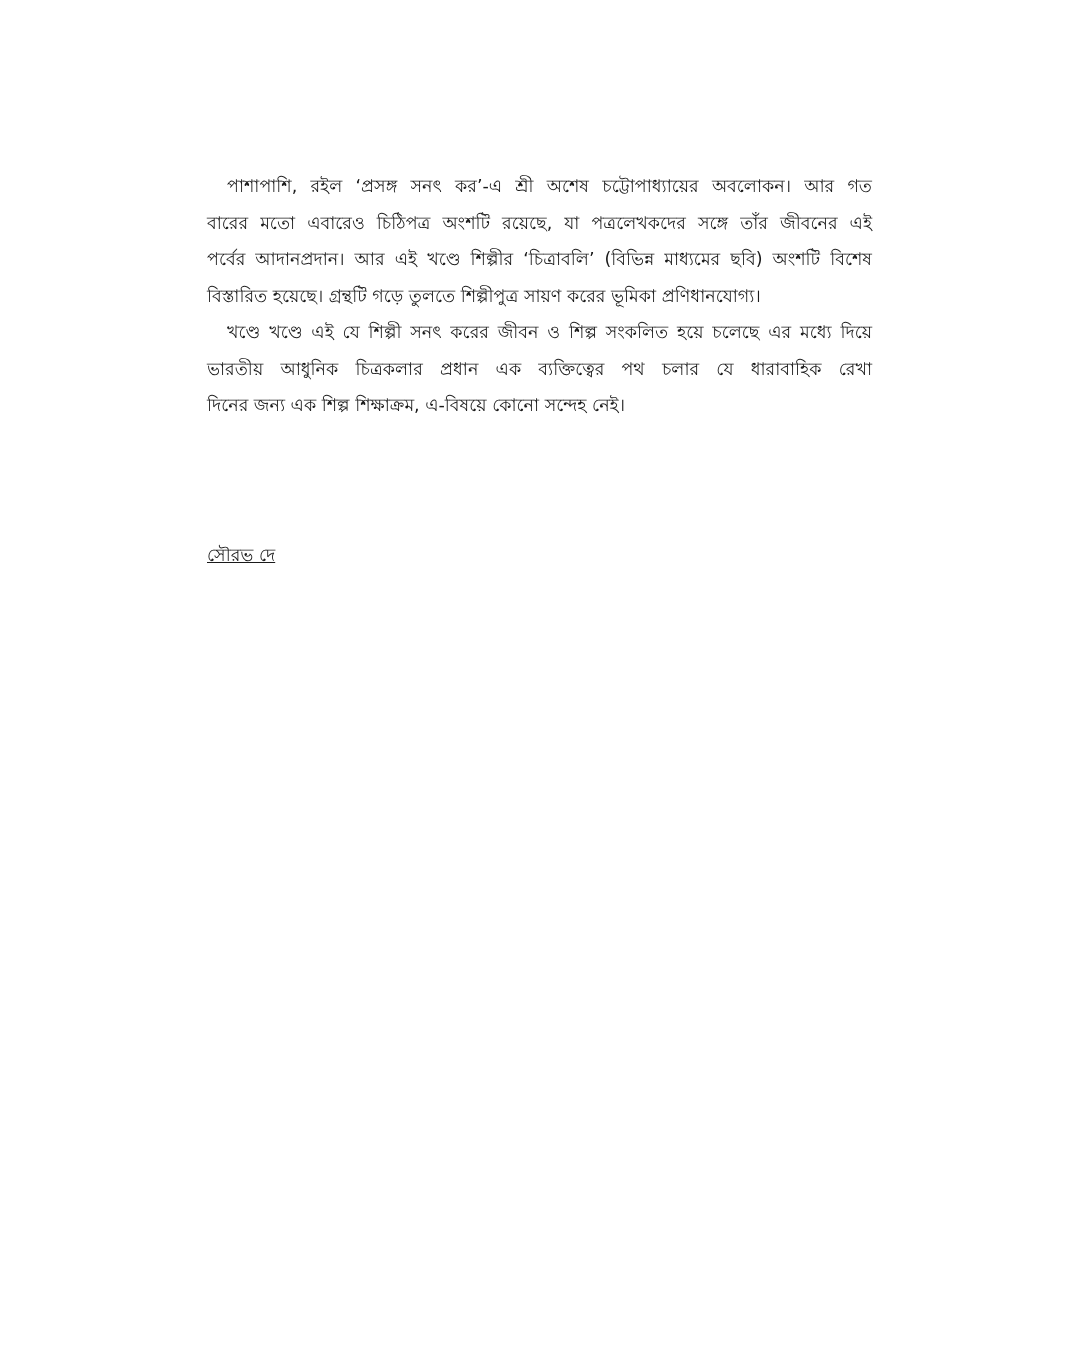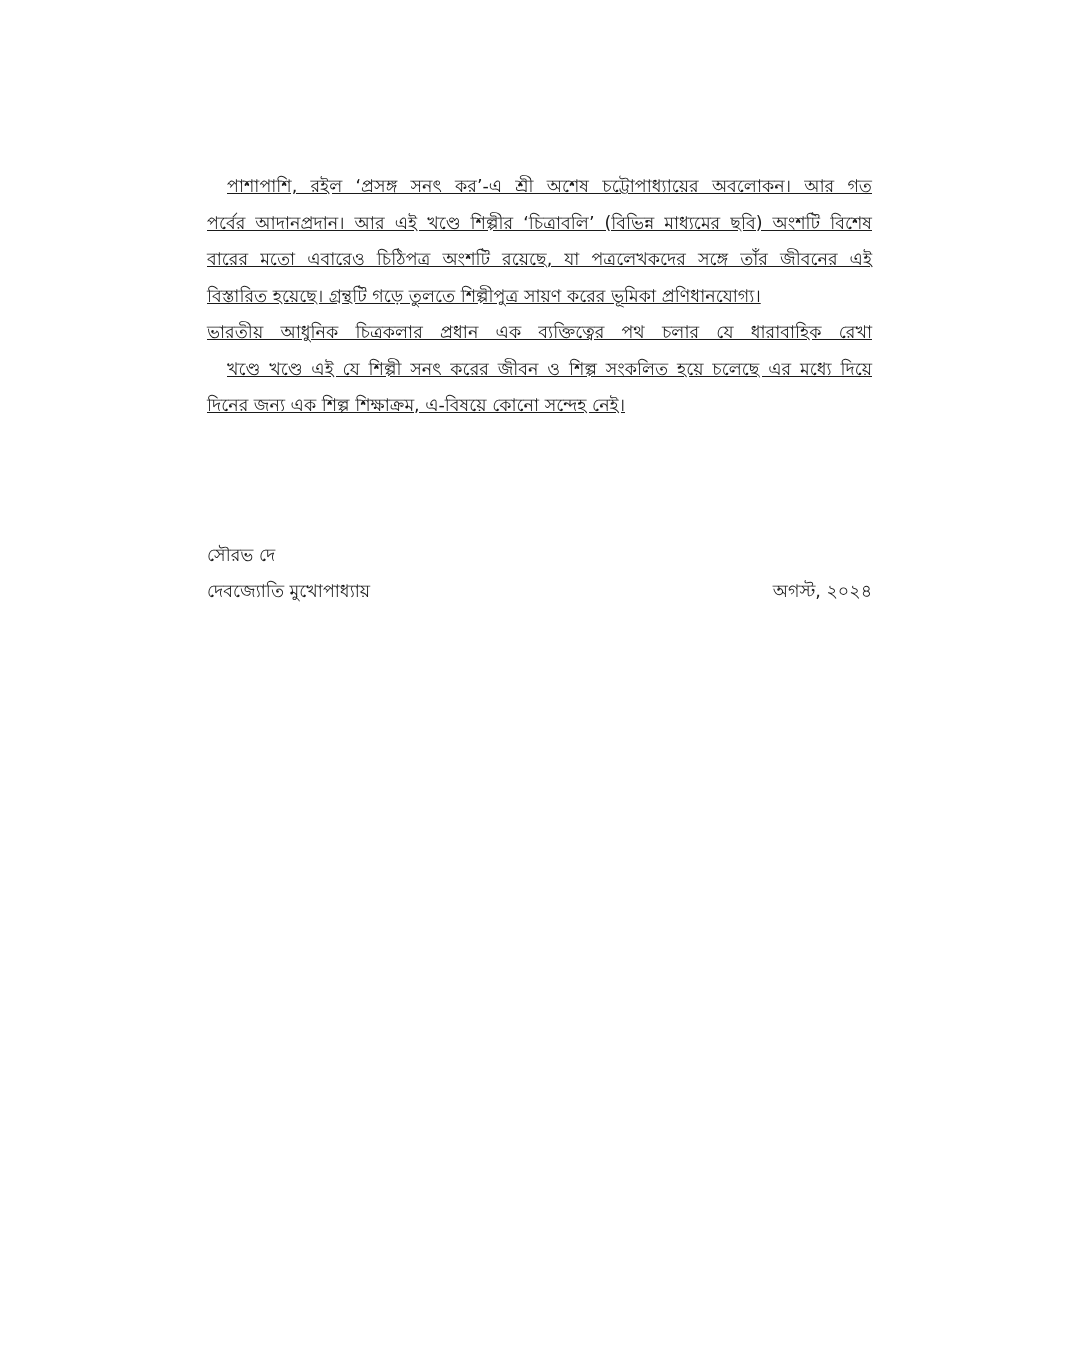--- a/index.html
+++ b/index.html
@@ -22,64 +22,60 @@
       width: 665px;
     }
     .line {
       height: 36.5px;
       line-height: 36.5px;
       font-size: 17.5px;
       white-space: nowrap;
       overflow: visible;
       text-align: justify;
       text-align-last: justify;
-      text-decoration: underline;
     }
     .line.last {
       text-align: center;
       text-align-last: left;
     }
     .line.indent {
       padding-left: 20px;
     }
     .signatures {
       position: absolute;
       left: 207px;
       top: 537px;
       width: 665px;
+      text-decoration: underline;
     }
     .sig-row {
       display: flex;
       justify-content: space-between;
       height: 36px;
       line-height: 36px;
       font-size: 17.5px;
     }
   </style>
 </head>
 <body>
 
 <div class="page">
 
   <div class="paragraph">
     <div class="line indent">পাশাপাশি, রইল ‘প্রসঙ্গ সনৎ কর’-এ শ্রী অশেষ চট্টোপাধ্যায়ের অবলোকন। আর গত</div>
+    <div class="line">বারের মতো এবারেও চিঠিপত্র অংশটি রয়েছে, যা পত্রলেখকদের সঙ্গে তাঁর জীবনের এই</div>
     <div class="line">পর্বের আদানপ্রদান। আর এই খণ্ডে শিল্পীর ‘চিত্রাবলি’ (বিভিন্ন মাধ্যমের ছবি) অংশটি বিশেষ</div>
-    <div class="line">বারের মতো এবারেও চিঠিপত্র অংশটি রয়েছে, যা পত্রলেখকদের সঙ্গে তাঁর জীবনের এই</div>
     <div class="line last">বিস্তারিত হয়েছে। গ্রন্থটি গড়ে তুলতে শিল্পীপুত্র সায়ণ করের ভূমিকা প্রণিধানযোগ্য।</div>
   </div>
 
   <div class="paragraph">
+    <div class="line indent">খণ্ডে খণ্ডে এই যে শিল্পী সনৎ করের জীবন ও শিল্প সংকলিত হয়ে চলেছে এর মধ্যে দিয়ে</div>
     <div class="line">ভারতীয় আধুনিক চিত্রকলার প্রধান এক ব্যক্তিত্বের পথ চলার যে ধারাবাহিক রেখা</div>
-    <div class="line indent">খণ্ডে খণ্ডে এই যে শিল্পী সনৎ করের জীবন ও শিল্প সংকলিত হয়ে চলেছে এর মধ্যে দিয়ে</div>
     <div class="line last">দিনের জন্য এক শিল্প শিক্ষাক্রম, এ-বিষয়ে কোনো সন্দেহ নেই।</div>
   </div>
 
 </div>
 
 <div class="signatures">
   <div class="sig-row">
     <span>সৌরভ দে</span>
   </div>
-  <div class="sig-row">
-    <span>দেবজ্যোতি মুখোপাধ্যায়</span>
-    <span>অগস্ট, ২০২৪</span>
-  </div>
 </div>
 
 </body></html>

